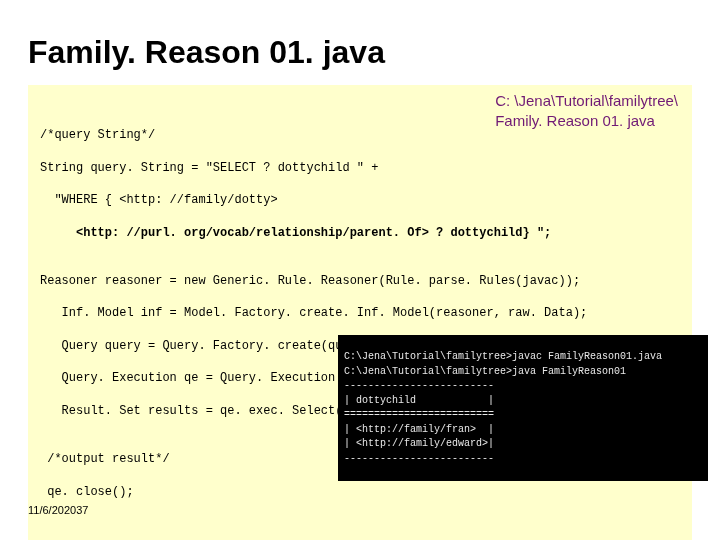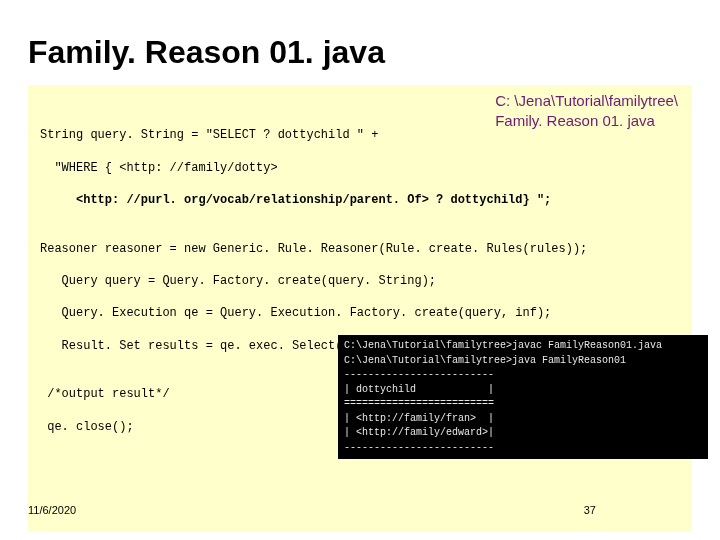--- a/index.html
+++ b/index.html
@@ -49,51 +49,53 @@
   .terminal {
     position: absolute;
     left: 310px;
     top: 250px;
     width: 370px;
     background: #000;
     color: #e8e8e8;
     font-family: "Courier New", Courier, monospace;
     font-size: 10px;
     line-height: 1.45;
-    padding: 4px 6px;
+    padding: 15px 6px;
     white-space: pre;
   }
   .footer {
     position: absolute;
     bottom: 24px;
     left: 28px;
     right: 28px;
     font-size: 11px;
     color: #000;
     display: flex;
-    justify-content: space-between;
+    justify-content: flex-start;
   }
 </style>
 </head>
 <body>
 
 <div class="slide">
 
   <div class="title">Family. Reason 01. java</div>
 
   <div class="code-box">
     <div class="overlay-label">
       <span>C: \Jena\Tutorial\familytree\</span><br>
       <span>Family. Reason 01. java</span>
     </div>
+<span style="display: block;">/*query String*/</span>
 <span style="display: block;">String query. String = "SELECT ? dottychild " +</span>
 <span style="display: block;">  "WHERE { &lt;http: //family/dotty&gt;</span>
 <span style="display: block; font-weight: bold;">     &lt;http: //purl. org/vocab/relationship/parent. Of&gt; ? dottychild} ";</span>
 <span style="display: block;"></span>
-<span style="display: block;">Reasoner reasoner = new Generic. Rule. Reasoner(Rule. create. Rules(rules));</span>
+<span style="display: block;">Reasoner reasoner = new Generic. Rule. Reasoner(Rule. parse. Rules(javac));</span>
+<span style="display: block;">   Inf. Model inf = Model. Factory. create. Inf. Model(reasoner, raw. Data);</span>
 <span style="display: block;">   Query query = Query. Factory. create(query. String);</span>
 <span style="display: block;">   Query. Execution qe = Query. Execution. Factory. create(query, inf);</span>
 <span style="display: block;">   Result. Set results = qe. exec. Select();</span>
 <span style="display: block;"></span>
 <span style="display: block;"> /*output result*/</span>
 <span style="display: block;"> qe. close();</span>
 
 
     <div class="terminal"><span>C:\Jena\Tutorial\familytree&gt;javac FamilyReason01.java</span>
 <span>C:\Jena\Tutorial\familytree&gt;java FamilyReason01</span>

